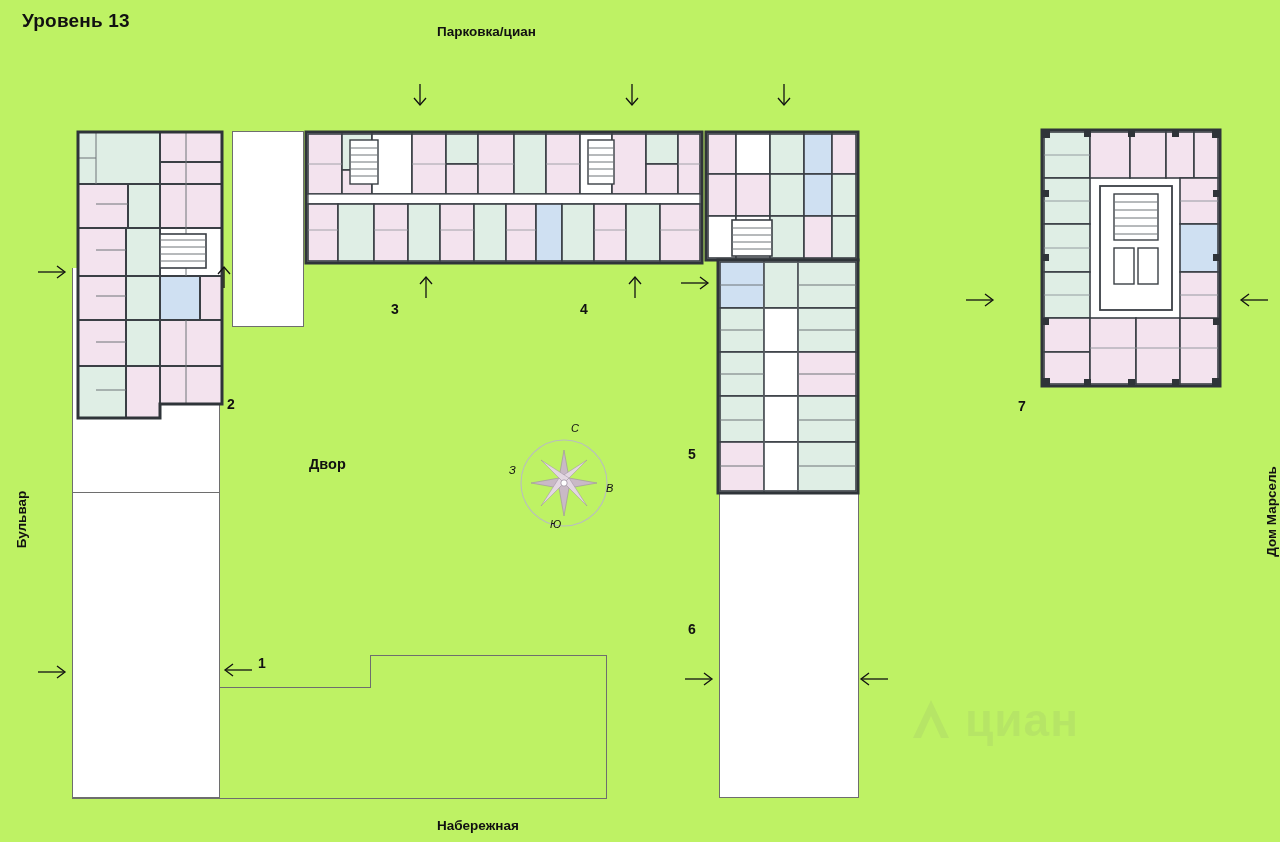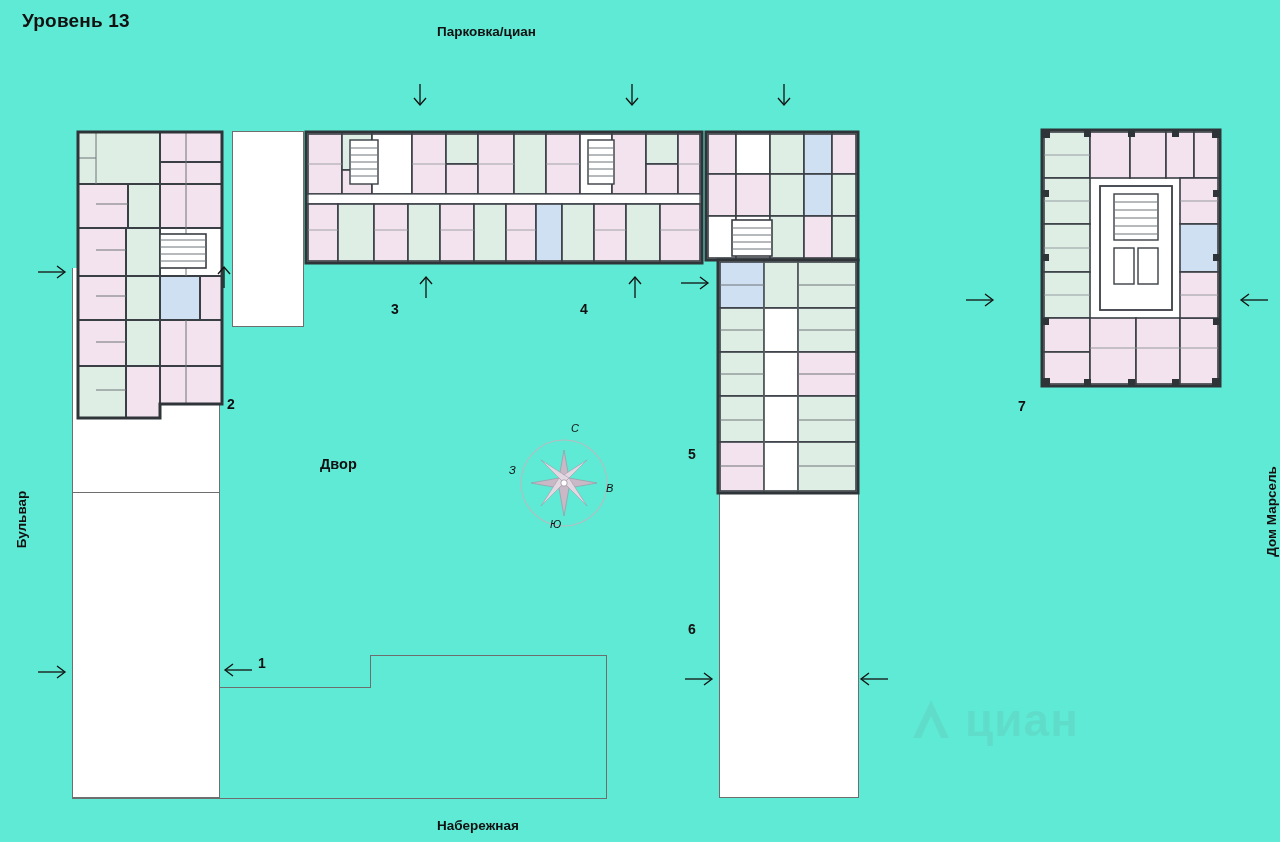--- a/index.html
+++ b/index.html
@@ -9,21 +9,21 @@
   }
   body {
     font-family: "Liberation Sans", sans-serif;
     color: #1a1a1a;
   }
   #page {
     position: relative;
     width: 1280px;
     height: 842px;
     overflow: hidden;
-    background: #5eead4;
+    background: #bef264;
   }
   .abs { position: absolute; }
 
   
   #floor-title {
     left: 22px;
     top: 10px;
     font-size: 19px;
     font-weight: bold;
     letter-spacing: 0.2px;
@@ -45,21 +45,21 @@
     transform: rotate(-90deg);
     transform-origin: 50% 50%;
   }
   #label-dom-marsel {
     left: 1206px; top: 504px;
     width: 130px; text-align: center;
     transform: rotate(-90deg);
     transform-origin: 50% 50%;
   }
   #label-dvor {
-    left: 320px; top: 456px;
+    left: 309px; top: 456px;
     font-size: 14.5px; font-weight: bold;
   }
 
   
   .section-number {
     font-size: 14px;
     font-weight: bold;
     color: #111111;
   }
 

